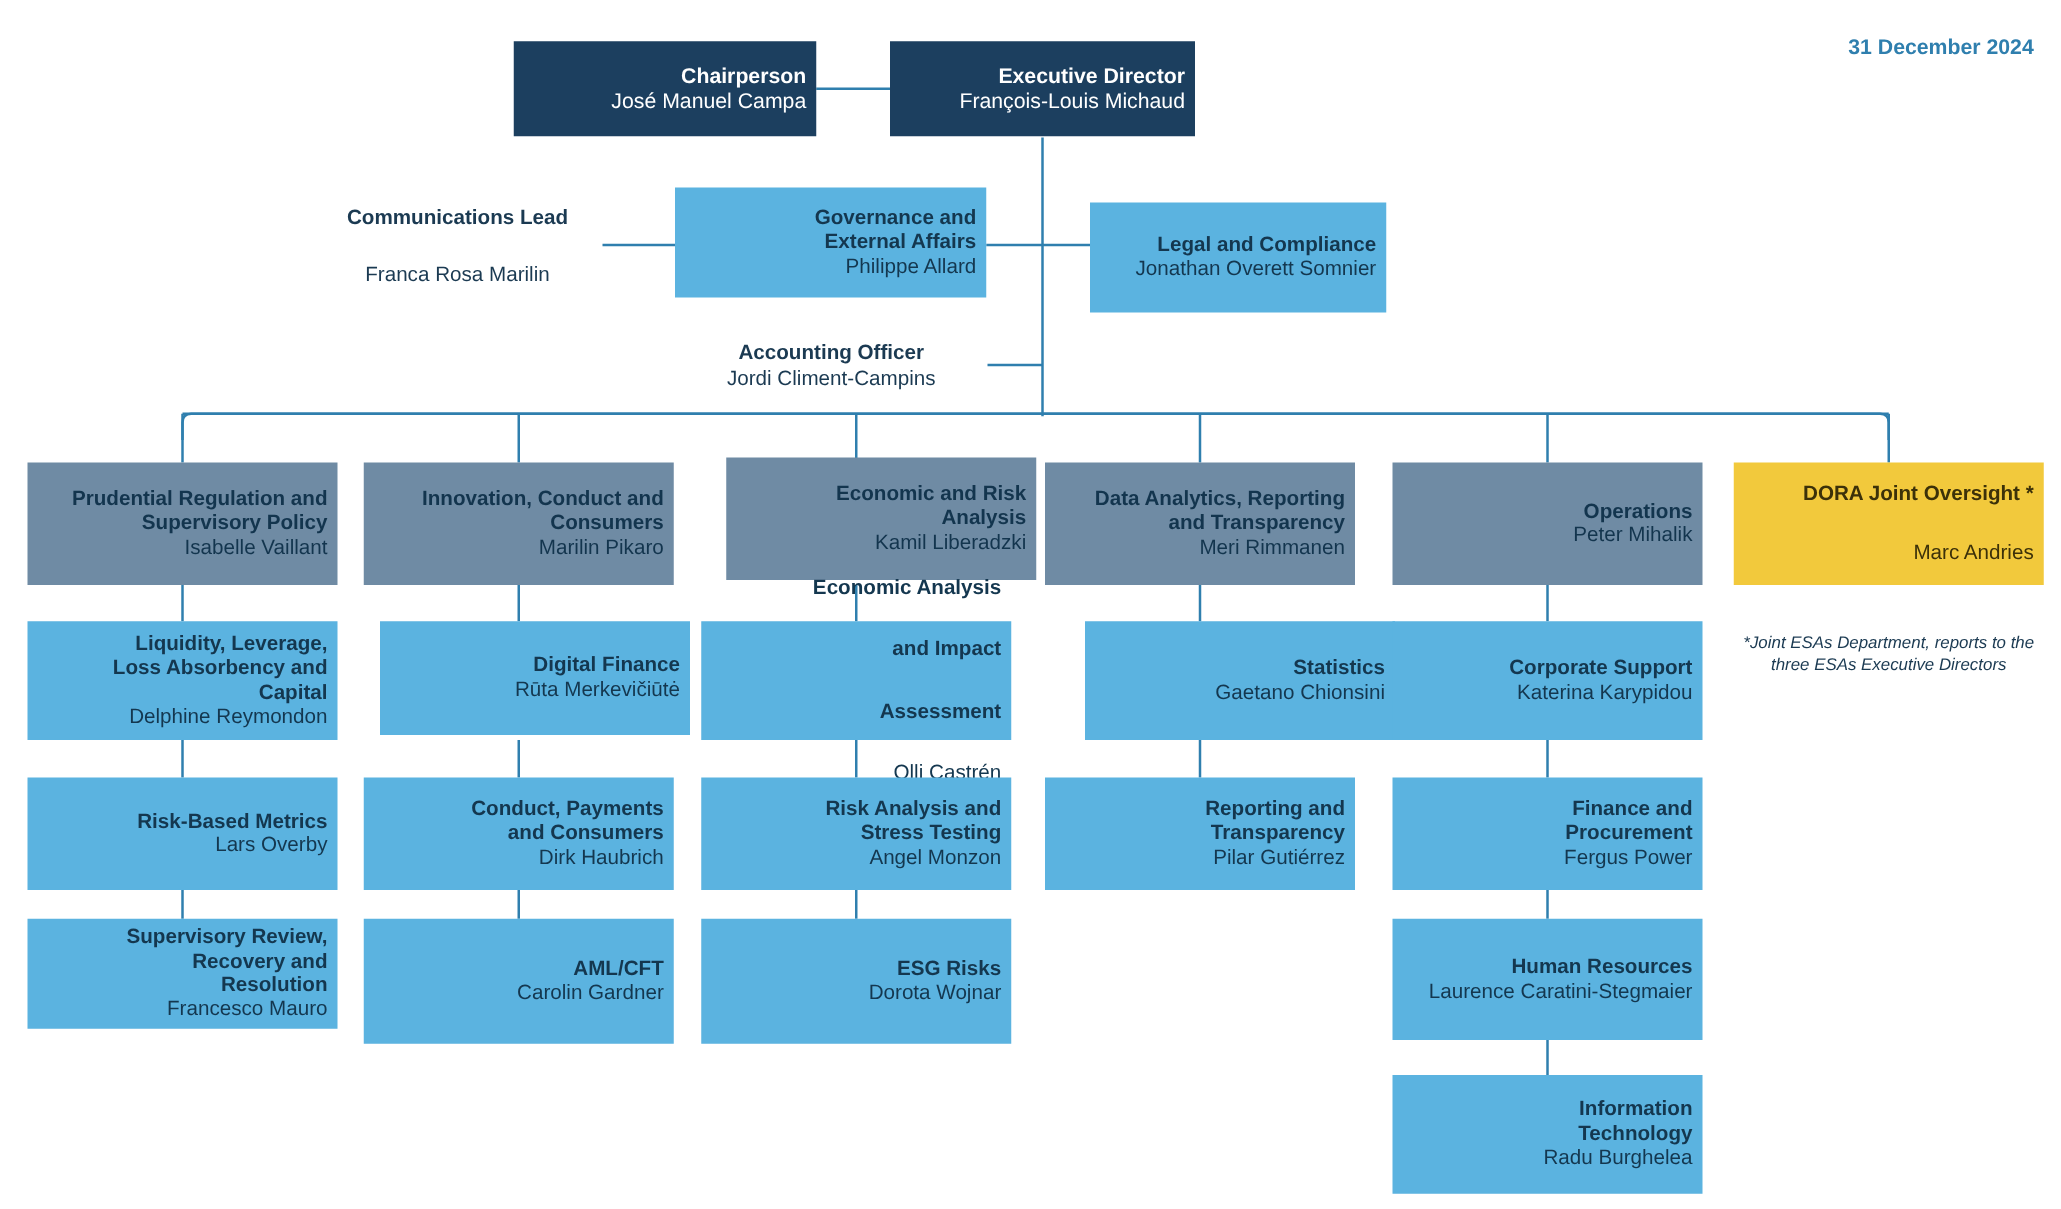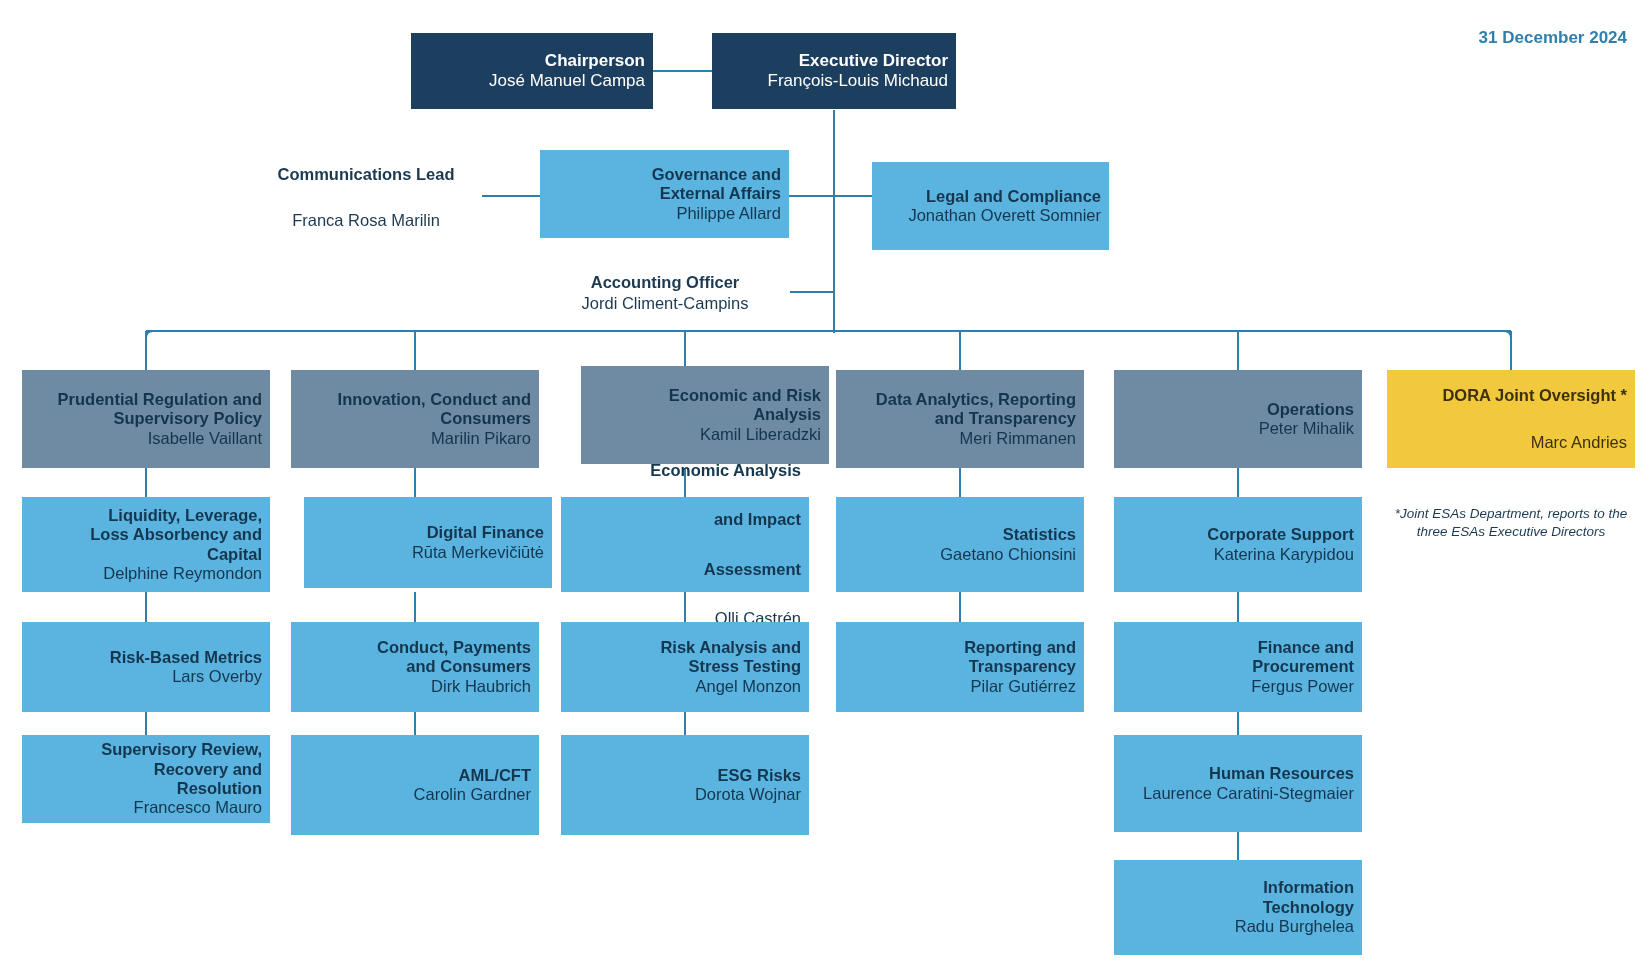--- a/index.html
+++ b/index.html
@@ -237,21 +237,21 @@
   <div class="box blue" style="left:561px; top:735px; width:248px; height:100px;">
     <span class="ttl">ESG Risks</span>
     <span class="nm">Dorota Wojnar</span>
   </div>
 
   <div class="box slate" style="left:836px; top:370px; width:248px; height:98px;">
     <span class="ttl">Data Analytics, Reporting</span>
     <span class="ttl">and Transparency</span>
     <span class="nm">Meri Rimmanen</span>
   </div>
-  <div class="box blue" style="left:836px; top:497px; width:248px; height:95px;">
+  <div class="box blue" style="left:868px; top:497px; width:248px; height:95px;">
     <span class="ttl">Statistics</span>
     <span class="nm">Gaetano Chionsini</span>
   </div>
   <div class="box blue" style="left:836px; top:622px; width:248px; height:90px;">
     <span class="ttl">Reporting and</span>
     <span class="ttl">Transparency</span>
     <span class="nm">Pilar Gutiérrez</span>
   </div>
 
   <div class="box slate" style="left:1114px; top:370px; width:248px; height:98px;">

